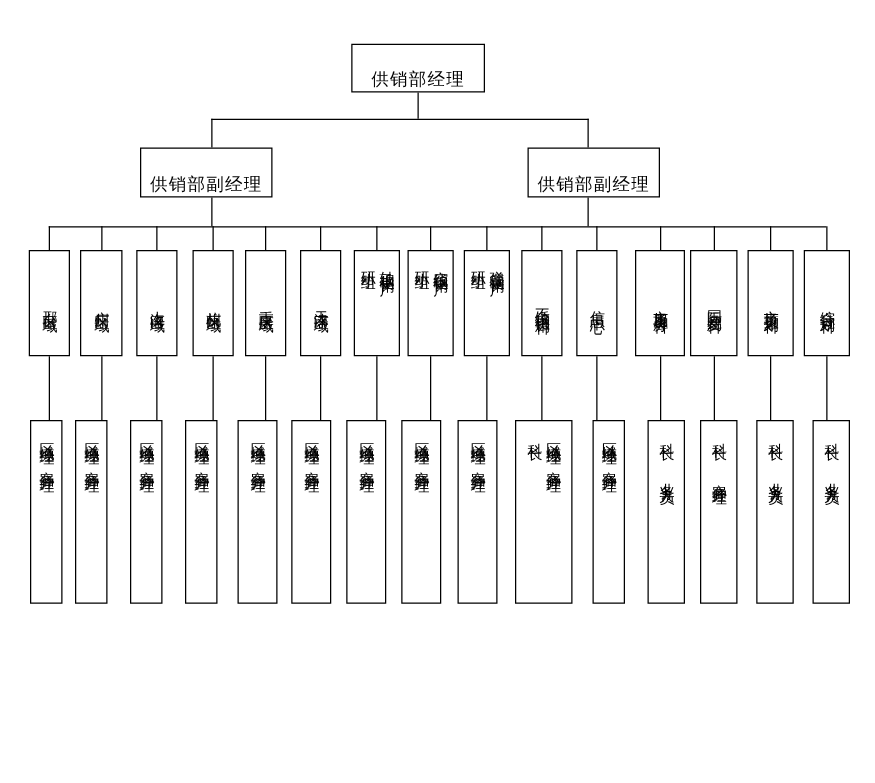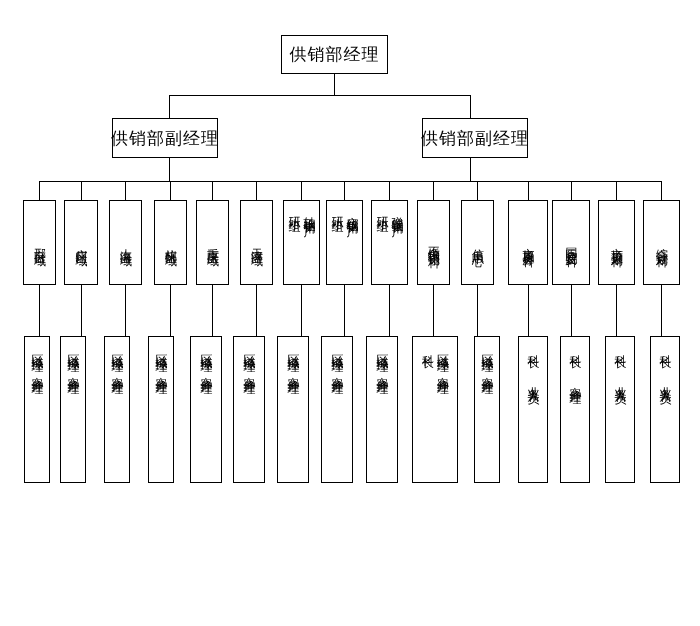--- a/index.html
+++ b/index.html
@@ -3,22 +3,22 @@
 <meta charset="utf-8">
 <style>
   html,body{margin:0;padding:0;background:#fff;}
   .stage{
     position:relative;width:700px;height:626px;background:#ffffff;
     font-family:"DejaVu Sans","Liberation Sans",sans-serif;color:#000;
     overflow:hidden;
   }
   .hbox{
     position:absolute;border:1px solid #000;background:#fff;box-sizing:border-box;
-    display:flex;align-items:center;justify-content:center;
-    font-size:17px;letter-spacing:1px;white-space:nowrap;
+    display:flex;align-items:flex-end;justify-content:center;
+    font-size:14px;letter-spacing:1px;white-space:nowrap;
   }
   .box{
     position:absolute;border:1px solid #000;background:#fff;box-sizing:border-box;
     display:flex;flex-direction:row-reverse;justify-content:center;
   }
   .l3s{align-items:center;}
   .l3m{align-items:flex-start;padding-top:6px;gap:2px;}
   .l4{align-items:flex-start;padding-top:8px;gap:2px;}
   .vtext{
     writing-mode:vertical-rl;text-orientation:upright;

